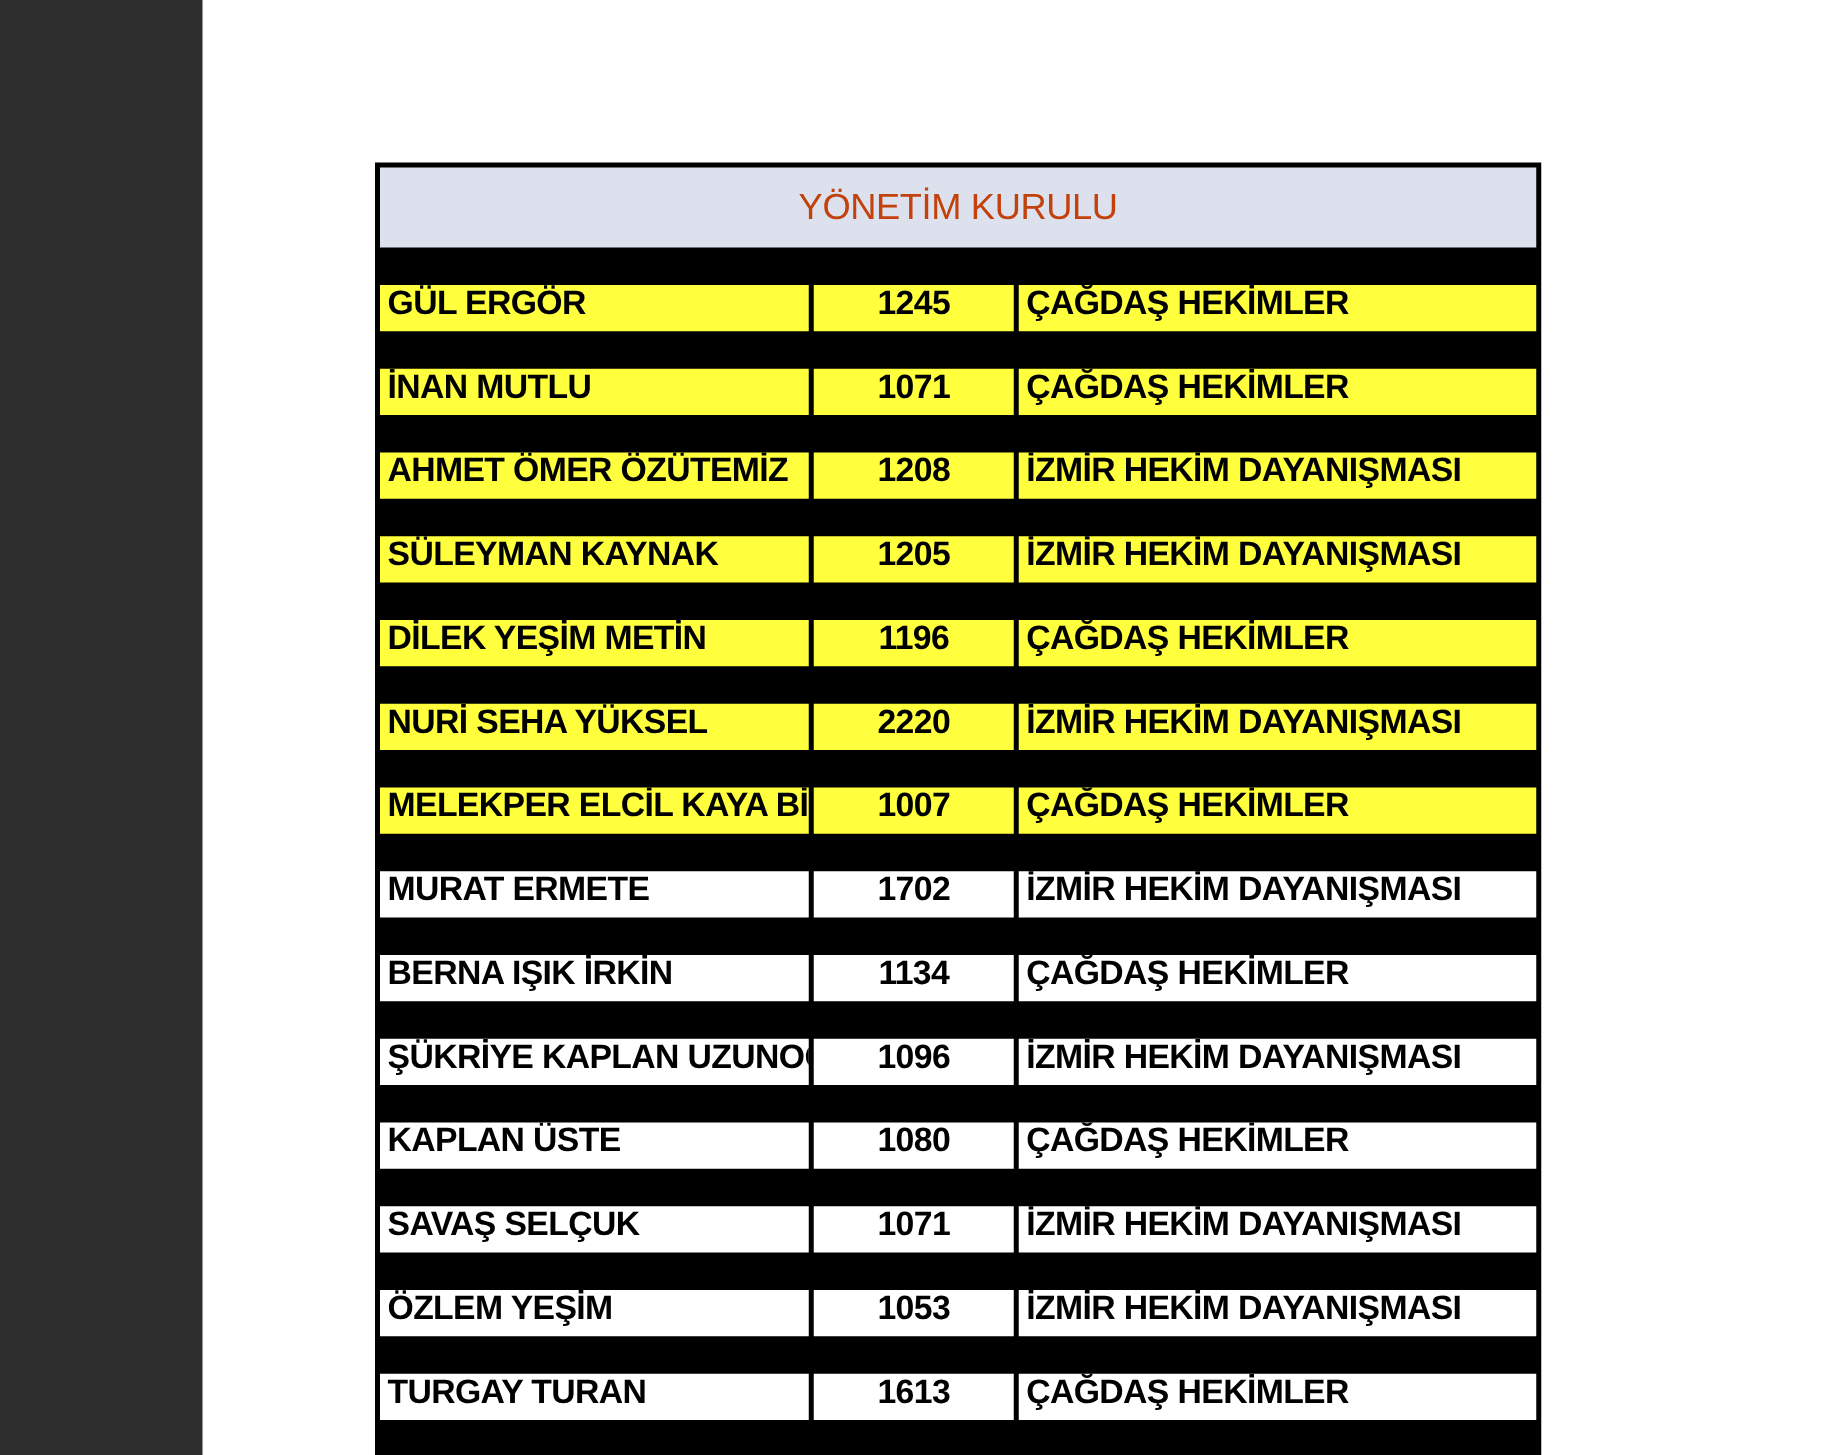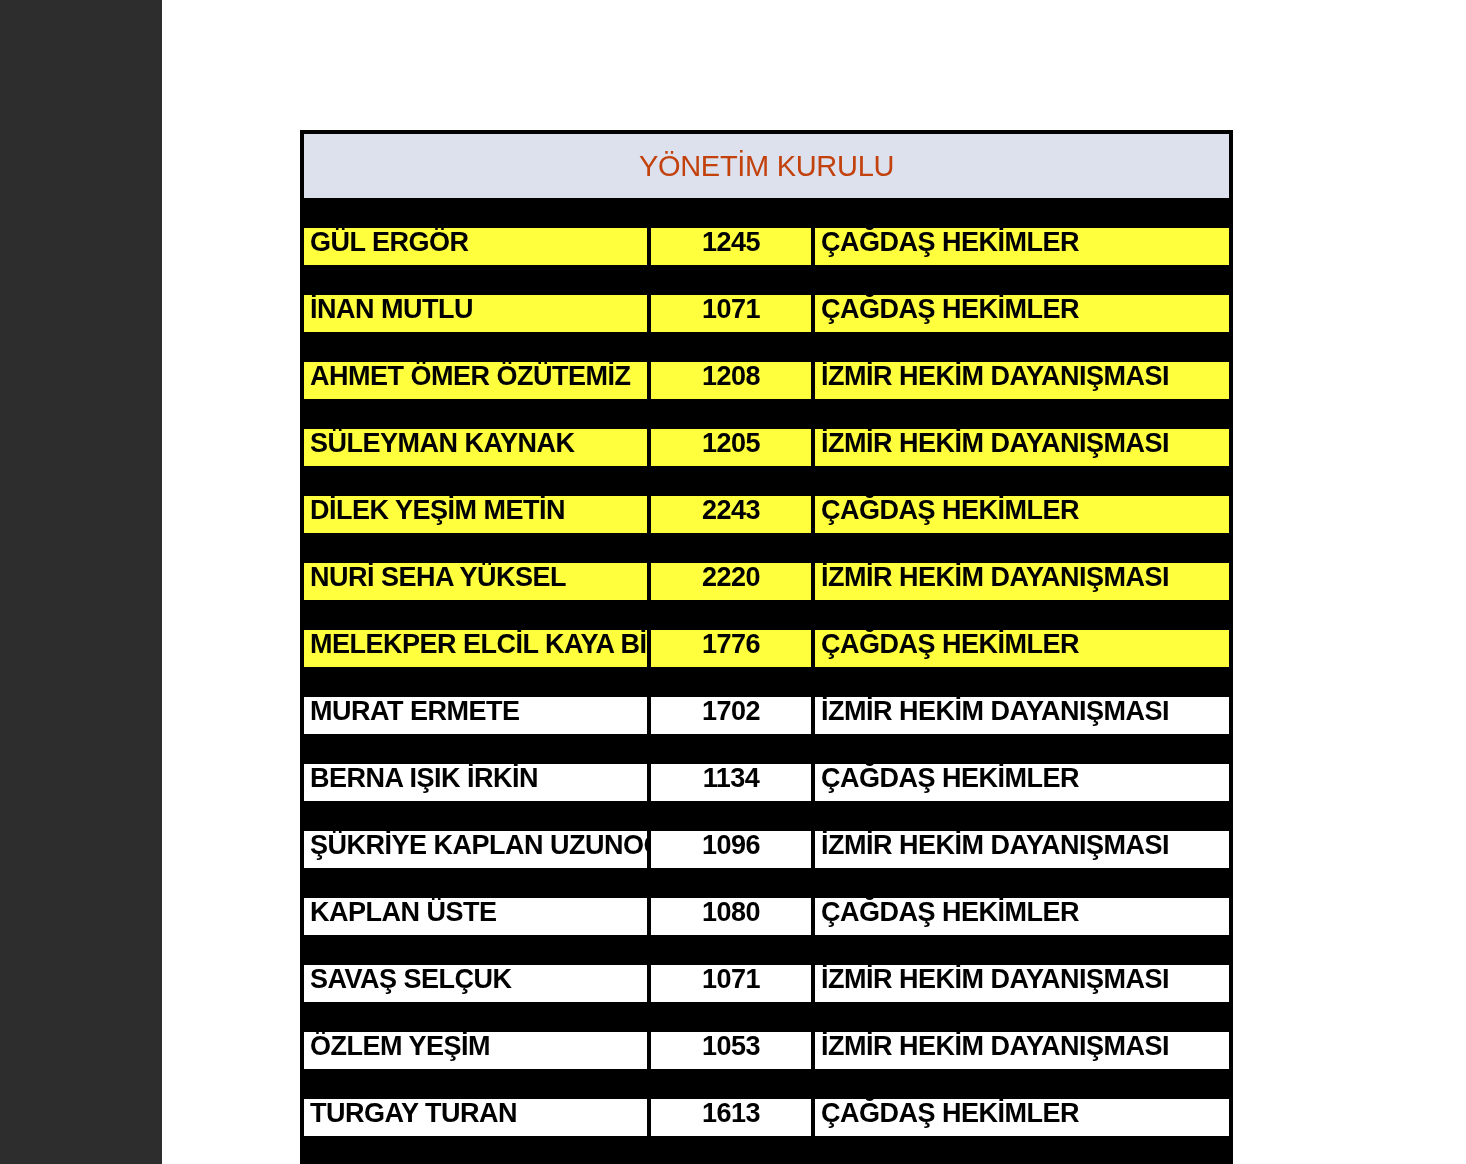--- a/index.html
+++ b/index.html
@@ -82,31 +82,31 @@
     <div class="cell num">1208</div>
     <div class="cell">İZMİR HEKİM DAYANIŞMASI</div>
   </div>
   <div class="row yellow">
     <div class="cell">SÜLEYMAN KAYNAK</div>
     <div class="cell num">1205</div>
     <div class="cell">İZMİR HEKİM DAYANIŞMASI</div>
   </div>
   <div class="row yellow">
     <div class="cell">DİLEK YEŞİM METİN</div>
-    <div class="cell num">2243</div>
+    <div class="cell num">1196</div>
     <div class="cell">ÇAĞDAŞ HEKİMLER</div>
   </div>
   <div class="row yellow">
     <div class="cell">NURİ SEHA YÜKSEL</div>
     <div class="cell num">2220</div>
     <div class="cell">İZMİR HEKİM DAYANIŞMASI</div>
   </div>
   <div class="row yellow">
     <div class="cell">MELEKPER ELCİL KAYA BİÇER</div>
-    <div class="cell num">1776</div>
+    <div class="cell num">1007</div>
     <div class="cell">ÇAĞDAŞ HEKİMLER</div>
   </div>
   <div class="row">
     <div class="cell">MURAT ERMETE</div>
     <div class="cell num">1702</div>
     <div class="cell">İZMİR HEKİM DAYANIŞMASI</div>
   </div>
   <div class="row">
     <div class="cell">BERNA IŞIK İRKİN</div>
     <div class="cell num">1134</div>

